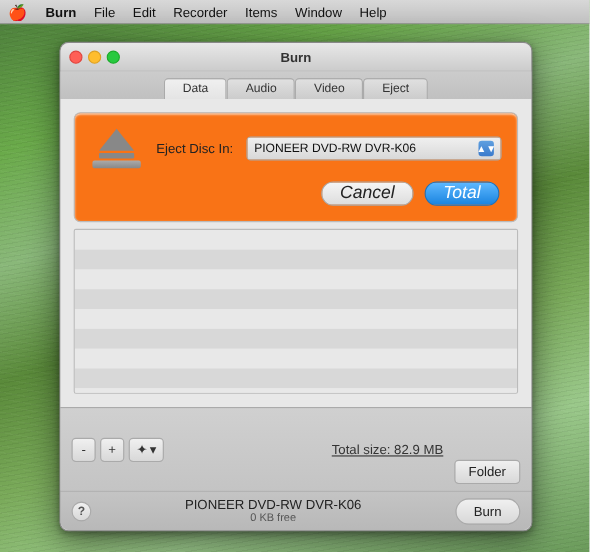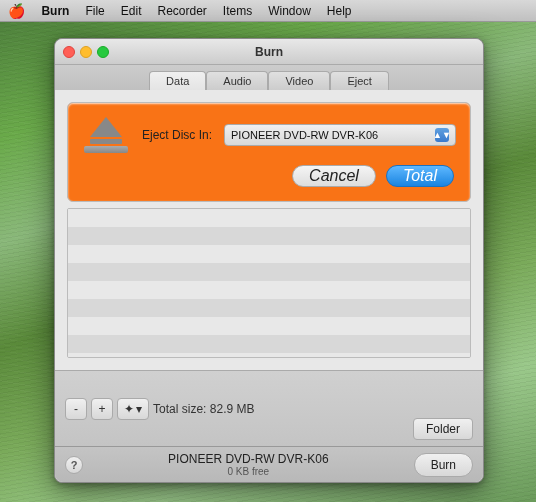--- a/index.html
+++ b/index.html
@@ -315,24 +315,25 @@
     }
 
     .gear-btn {
       display: flex;
       align-items: center;
       gap: 2px;
     }
 
     .total-size-text {
       flex: 1;
-      text-align: left;
+      text-align: right;
       font-size: 12px;
       color: #333;
       margin-right: 6px;
+      text-decoration: underline;
     }
 
     .folder-btn {
       height: 22px;
       padding: 0 12px;
       background: linear-gradient(to bottom, #f0f0f0, #d8d8d8);
       border: 1px solid #aaa;
       border-radius: 4px;
       font-size: 12px;
       cursor: pointer;

